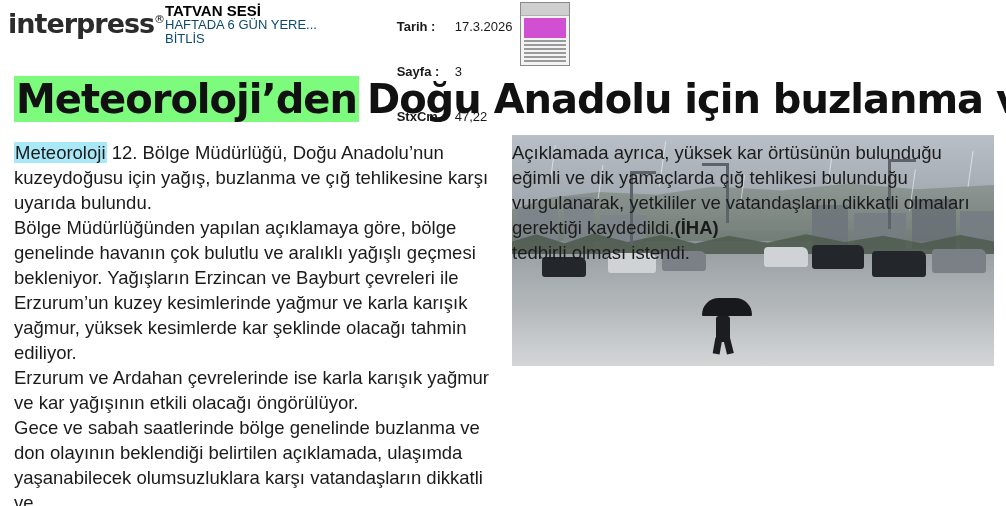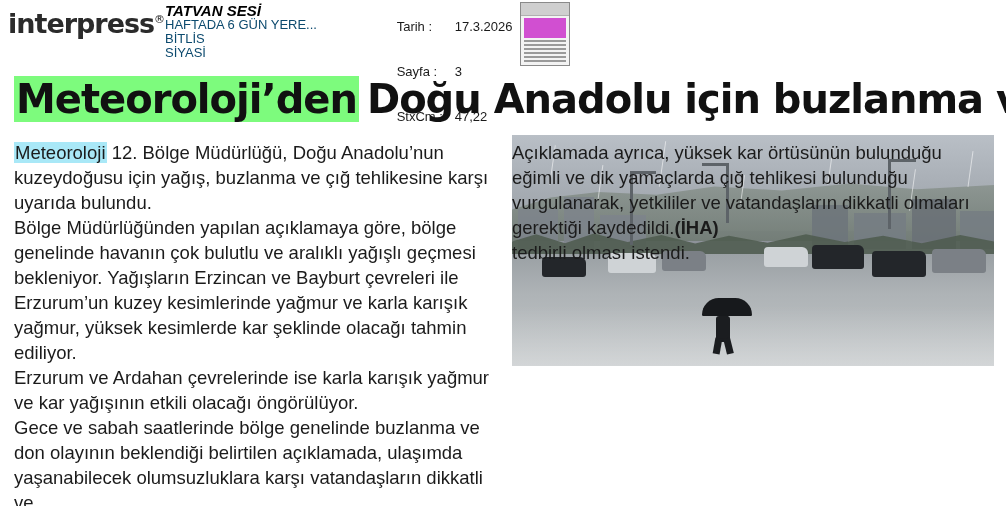--- a/index.html
+++ b/index.html
@@ -46,41 +46,41 @@
     left: 165px;
     top: 4px;
     line-height: 14px;
   }
   .pub-name {
     font-size: 15px;
     font-weight: bold;
     font-family: "Liberation Sans", sans-serif;
     color: #000;
     letter-spacing: 0px;
-    font-style: italic;
   }
   .pub-line {
     font-size: 13px;
     color: #0c4a6e;
     letter-spacing: 0px;
   }
   .meta-block {
     position: absolute;
     left: 375px;
     top: 4px;
     line-height: 15px;
     font-size: 13px;
     color: #1a1a1a;
   }
   .meta-row {
     white-space: pre;
   }
   .meta-label {
     display: inline-block;
     width: 58px;
+    font-weight: bold;
   }
   .thumb {
     position: absolute;
     left: 520px;
     top: 2px;
     width: 48px;
     height: 62px;
     border: 1px solid #8a8a8a;
     background: #f3f3f3;
     overflow: hidden;
@@ -298,21 +298,20 @@
 <div class="header">
 
   <div class="logo">
     <span class="inter">interpress</span><span class="reg">®</span>
   </div>
 
   <div class="pub-block">
     <div class="pub-name">TATVAN SESİ</div>
     <div class="pub-line">HAFTADA 6 GÜN YERE...</div>
     <div class="pub-line">BİTLİS</div>
-    <div class="pub-line">SİYASİ</div>
   </div>
 
   <div class="meta-block">
     <div class="meta-row">
       <span class="meta-label">Tarih :</span><span>17.3.2026</span>
     </div>
     <div class="meta-row">
       <span class="meta-label">Sayfa :</span><span>3</span>
     </div>
     <div class="meta-row">

